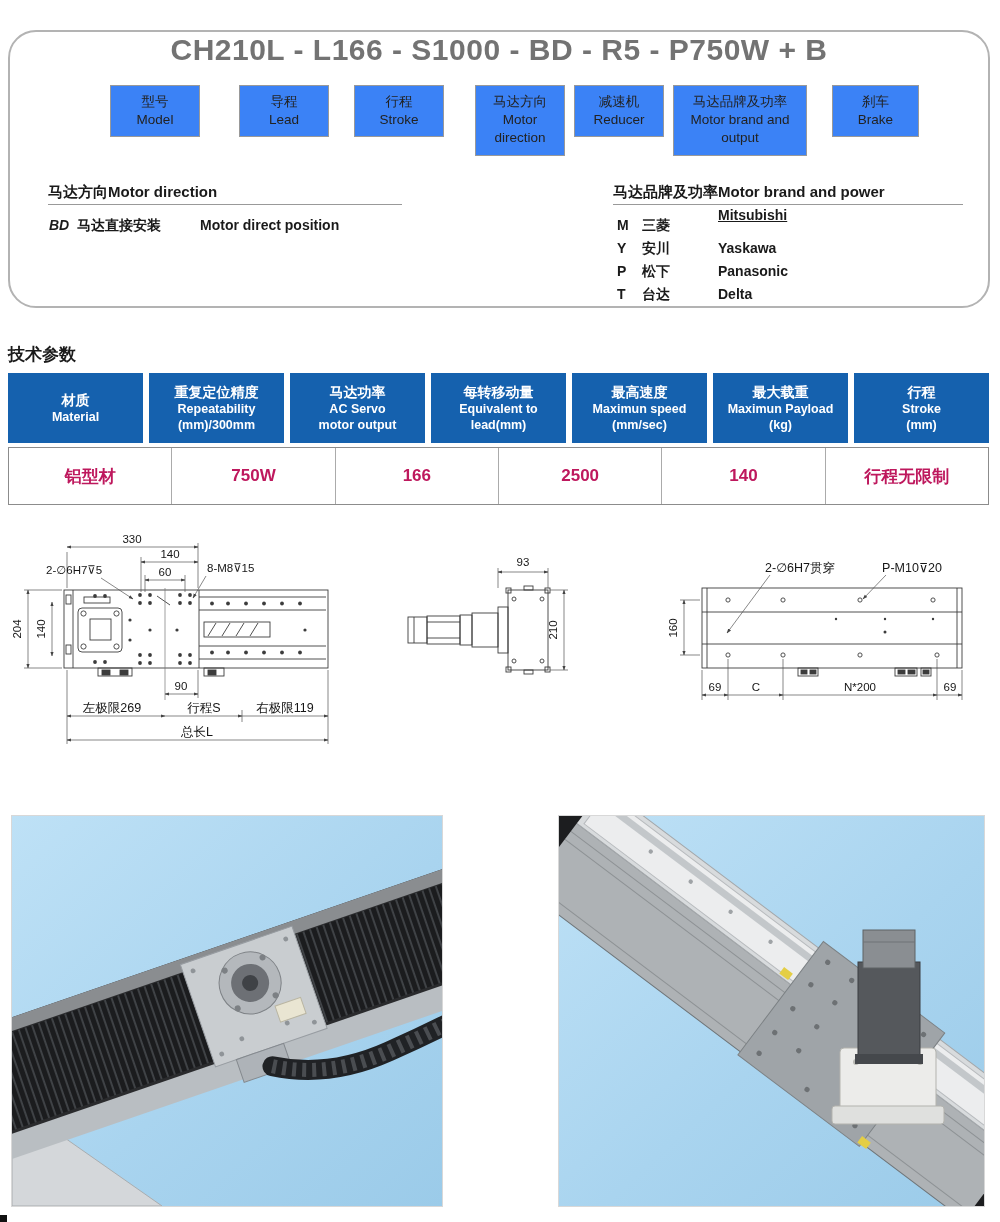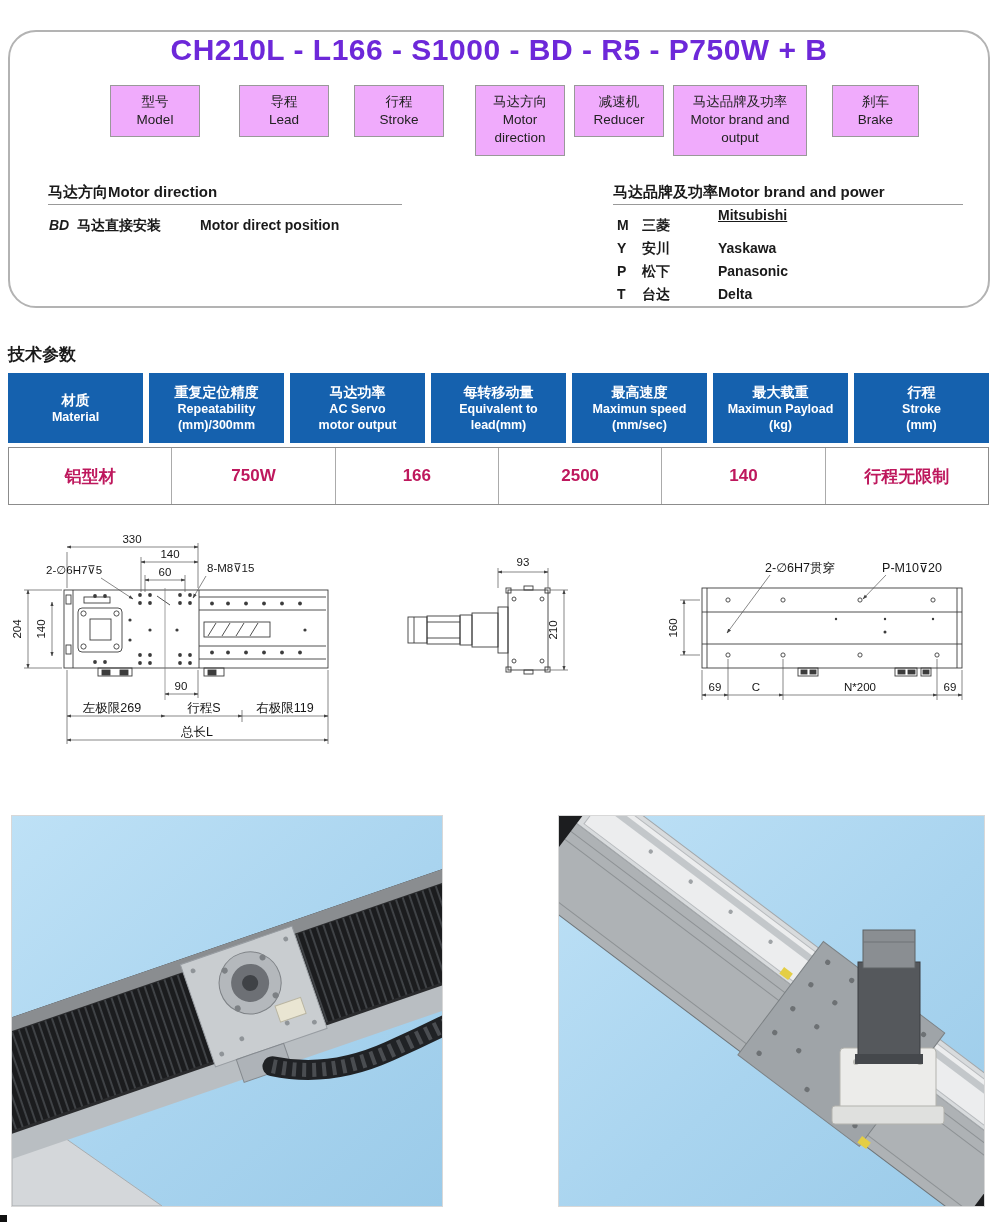--- a/index.html
+++ b/index.html
@@ -3,23 +3,23 @@
 <meta charset="utf-8">
 <style>
   html,body{margin:0;padding:0;background:#fff;}
   .page{position:relative;width:1000px;height:1222px;background:#fff;
         font-family:"Liberation Sans","DejaVu Sans",sans-serif;color:#1a1a1a;overflow:hidden;}
   .abs{position:absolute;}
 
   
   .frame{left:8px;top:30px;width:978px;height:274px;border:2px solid #b3b3b3;border-radius:28px;}
   .model-code{left:8px;top:33px;width:982px;text-align:center;font-size:30px;font-weight:bold;
-              color:#6d28d9;letter-spacing:.5px;white-space:nowrap;}
+              color:#737373;letter-spacing:.5px;white-space:nowrap;}
   .seg-box{top:85px;border:1px solid #999;text-align:center;font-size:13.5px;line-height:1.35;
-           padding:7px 2px;color:#222;background:#f0abfc;}
+           padding:7px 2px;color:#222;background:#3b82f6;}
   .seg-box .zh{display:block;}
   .seg-box .en{display:block;}
 
   .col-head{font-size:15px;font-weight:bold;white-space:nowrap;}
   .rule{height:1px;background:#999;}
   .entry{font-size:14px;font-weight:bold;white-space:nowrap;}
 
   
   .spec-title{left:8px;top:343px;font-size:17px;font-weight:bold;}
   .spec-head{left:8px;top:373px;width:981px;height:70px;display:flex;gap:6px;}

